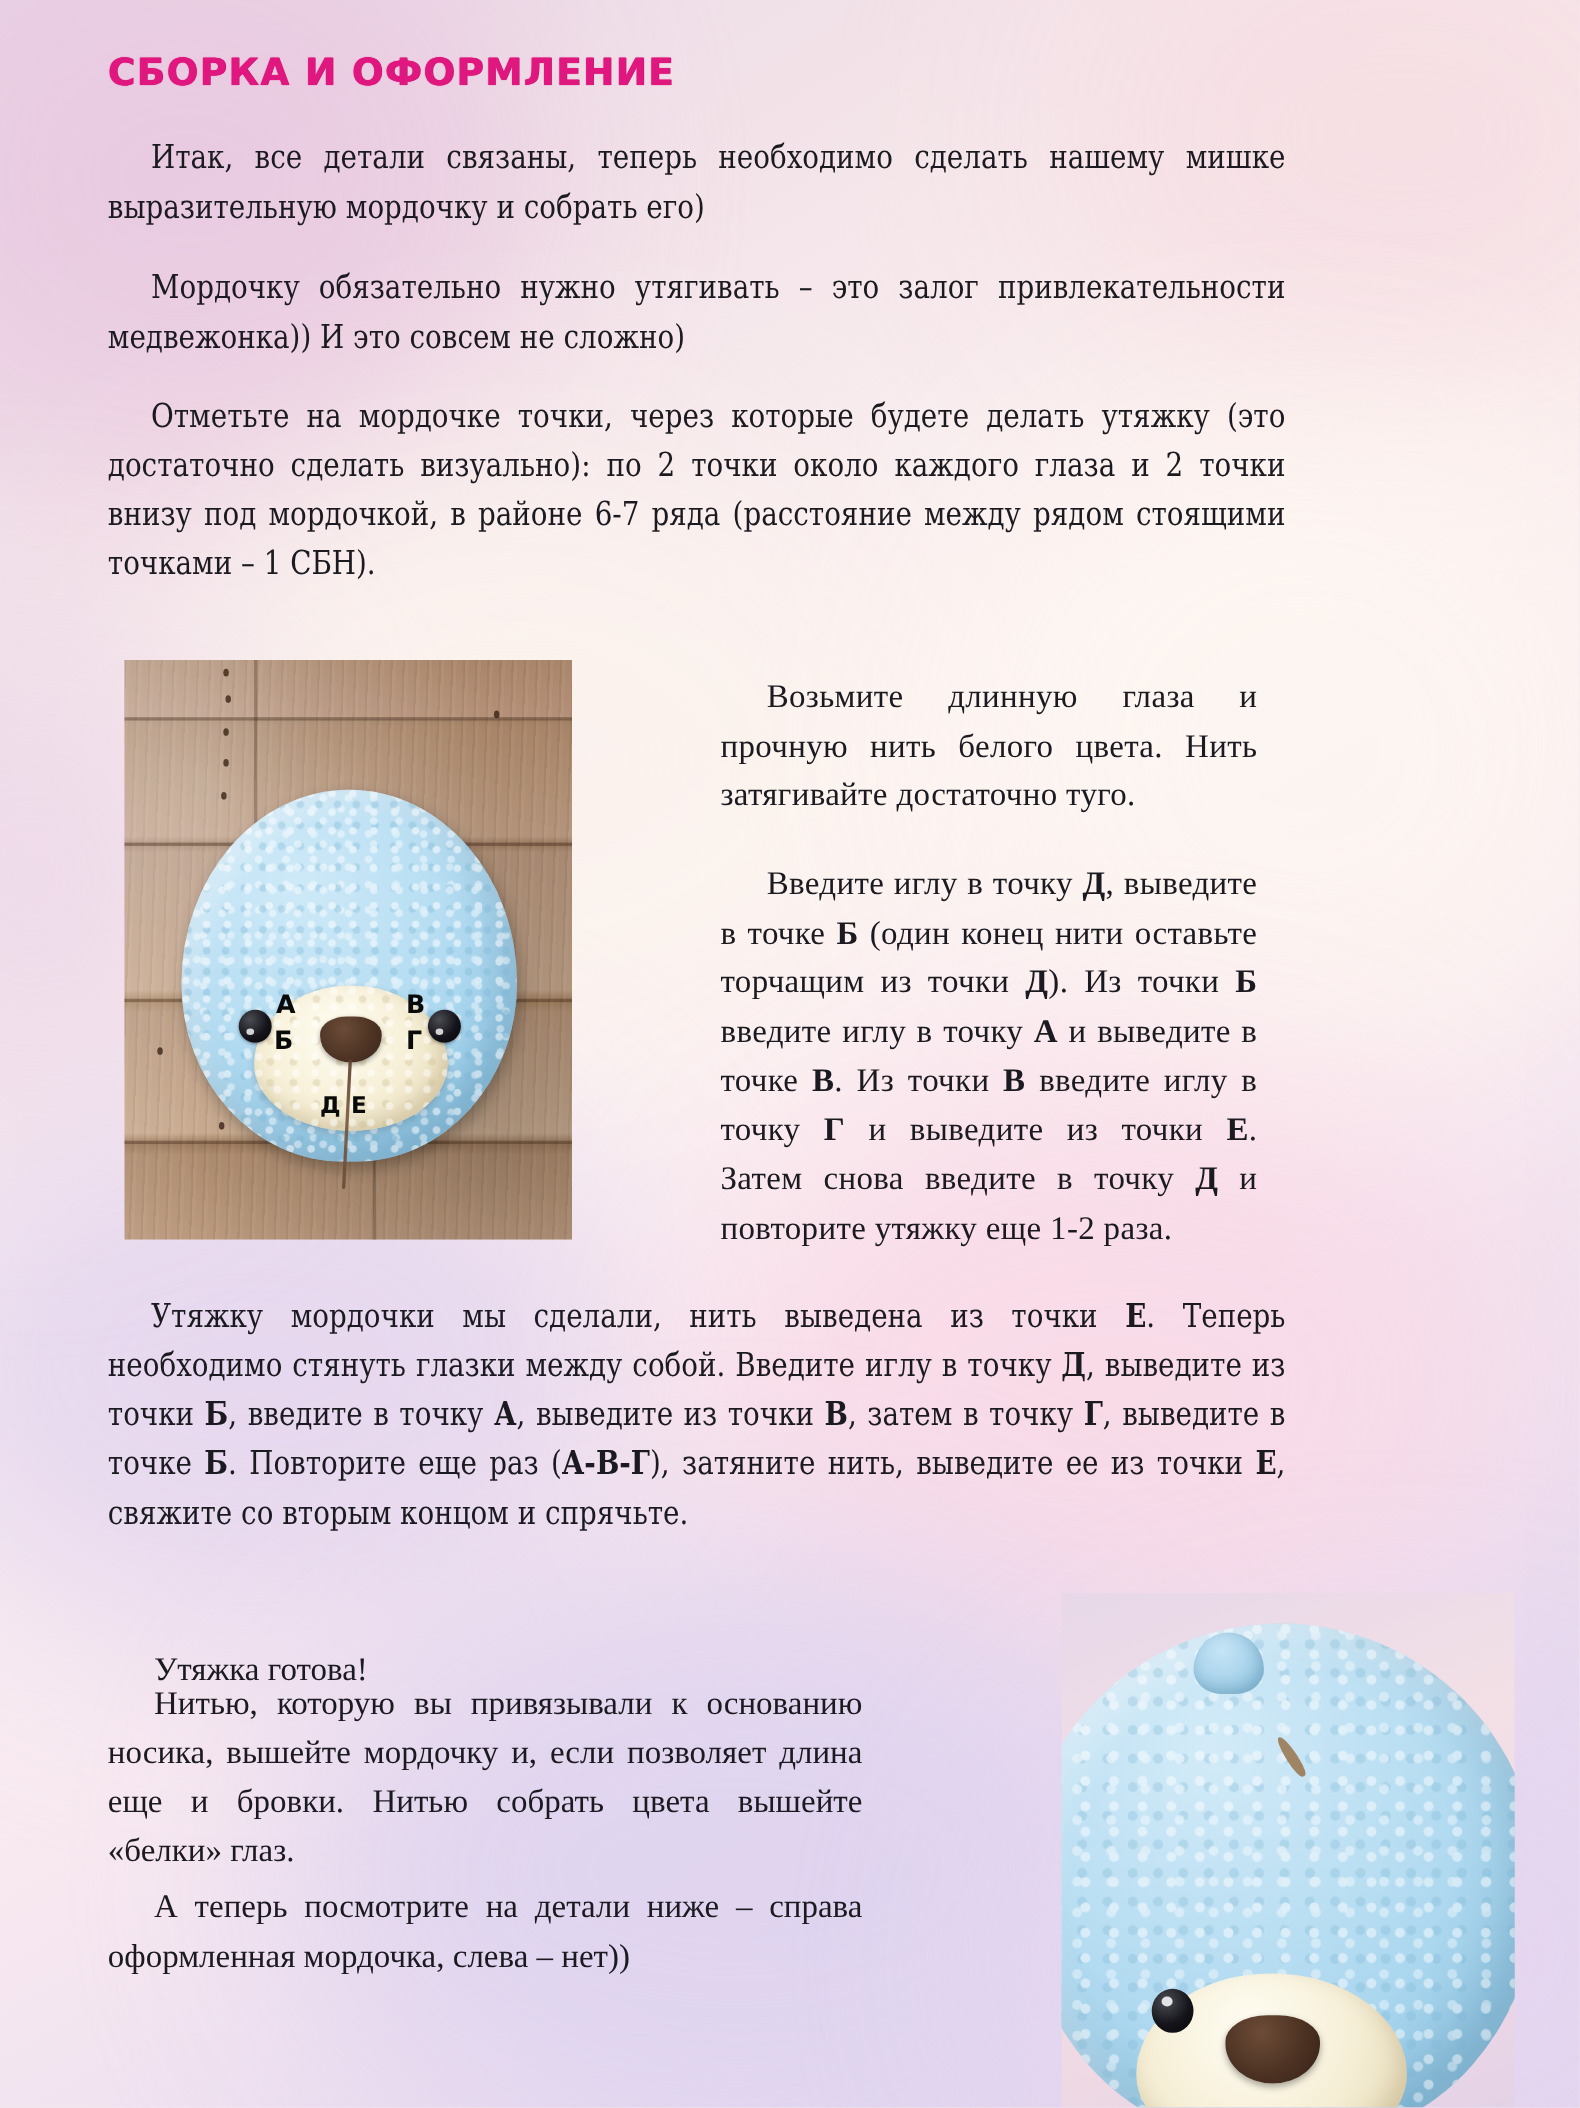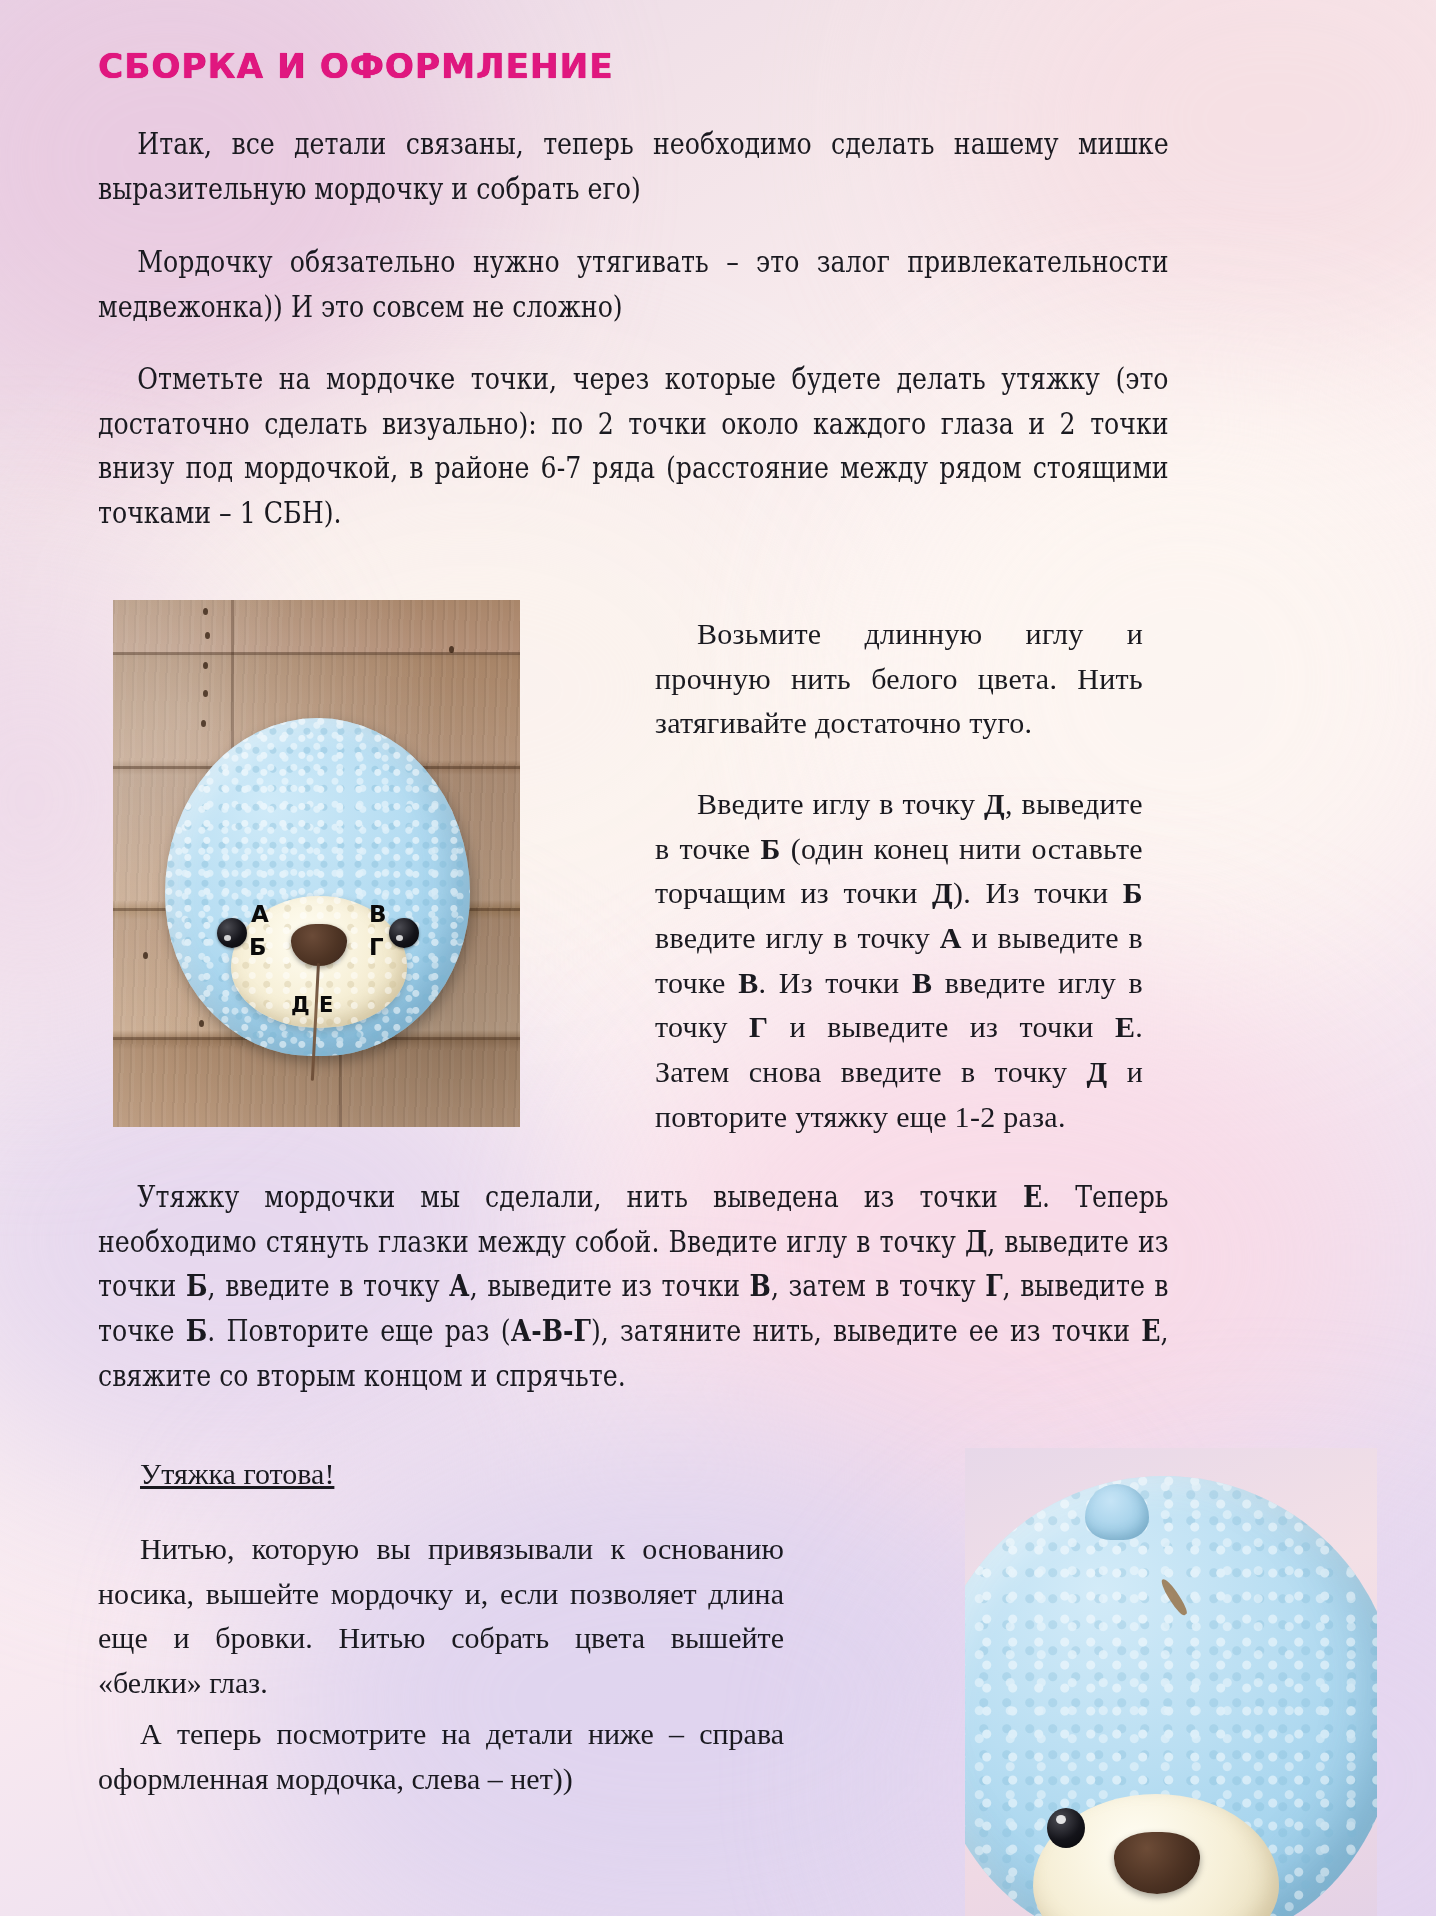--- a/index.html
+++ b/index.html
@@ -221,27 +221,27 @@
       <div class="lbl" style="left:86px;top:185px;">А</div>
       <div class="lbl" style="left:84px;top:218px;">Б</div>
       <div class="lbl" style="left:204px;top:185px;">В</div>
       <div class="lbl" style="left:204px;top:218px;">Г</div>
     </div>
 
     <div class="lbl small" style="left:178px;top:395px;">Д</div>
     <div class="lbl small" style="left:206px;top:395px;">Е</div>
   </div>
 
-  <div class="tx ind" style="left:655px;top:612px;width:488px;letter-spacing:.3px;">Возьмите длинную иглу и прочную нить белого цвета. Нить затягивайте достаточно туго.</div>
+  <div class="tx ind" style="left:655px;top:612px;width:488px;letter-spacing:.3px;">Возьмите длинную глаза и прочную нить белого цвета. Нить затягивайте достаточно туго.</div>
 
   <div class="tx ind" style="left:655px;top:782px;width:488px;letter-spacing:.3px;">Введите иглу в точку <b>Д</b>, выведите в точке <b>Б</b> (один конец нити оставьте торчащим из точки <b>Д</b>). Из точки <b>Б</b> введите иглу в точку <b>А</b> и выведите в точке <b>В</b>. Из точки <b>В</b> введите иглу в точку <b>Г</b> и выведите из точки <b>Е</b>. Затем снова введите в точку <b>Д</b> и повторите утяжку еще 1-2 раза.</div>
 
   <div class="tx narrowfont ind" style="left:98px;top:1175px;width:1145px;">Утяжку мордочки мы сделали, нить выведена из точки <b>Е</b>. Теперь необходимо стянуть глазки между собой. Введите иглу в точку <b>Д</b>, выведите из точки <b>Б</b>, введите в точку <b>А</b>, выведите из точки <b>В</b>, затем в точку <b>Г</b>, выведите в точке <b>Б</b>. Повторите еще раз (<b>А-В-Г</b>), затяните нить, выведите ее из точки <b>Е</b>, свяжите со вторым концом и спрячьте.</div>
 
-  <div class="tx ind" style="left:98px;top:1452px;width:700px;text-decoration:underline;">Утяжка готова!</div>
+  <div class="tx ind" style="left:98px;top:1496px;width:700px;">Утяжка готова!</div>
 
   <div class="tx ind" style="left:98px;top:1527px;width:686px;">Нитью, которую вы привязывали к основанию носика, вышейте мордочку и, если позволяет длина еще и бровки. Нитью собрать цвета вышейте «белки» глаз.</div>
 
   <div class="tx ind" style="left:98px;top:1712px;width:686px;">А теперь посмотрите на детали ниже – справа оформленная мордочка, слева – нет))</div>
 
   <div class="photo2">
     <div class="ph2bg"></div>
     <div class="head2">
       <div class="fluff2"></div>
       <div class="ear2"></div>

